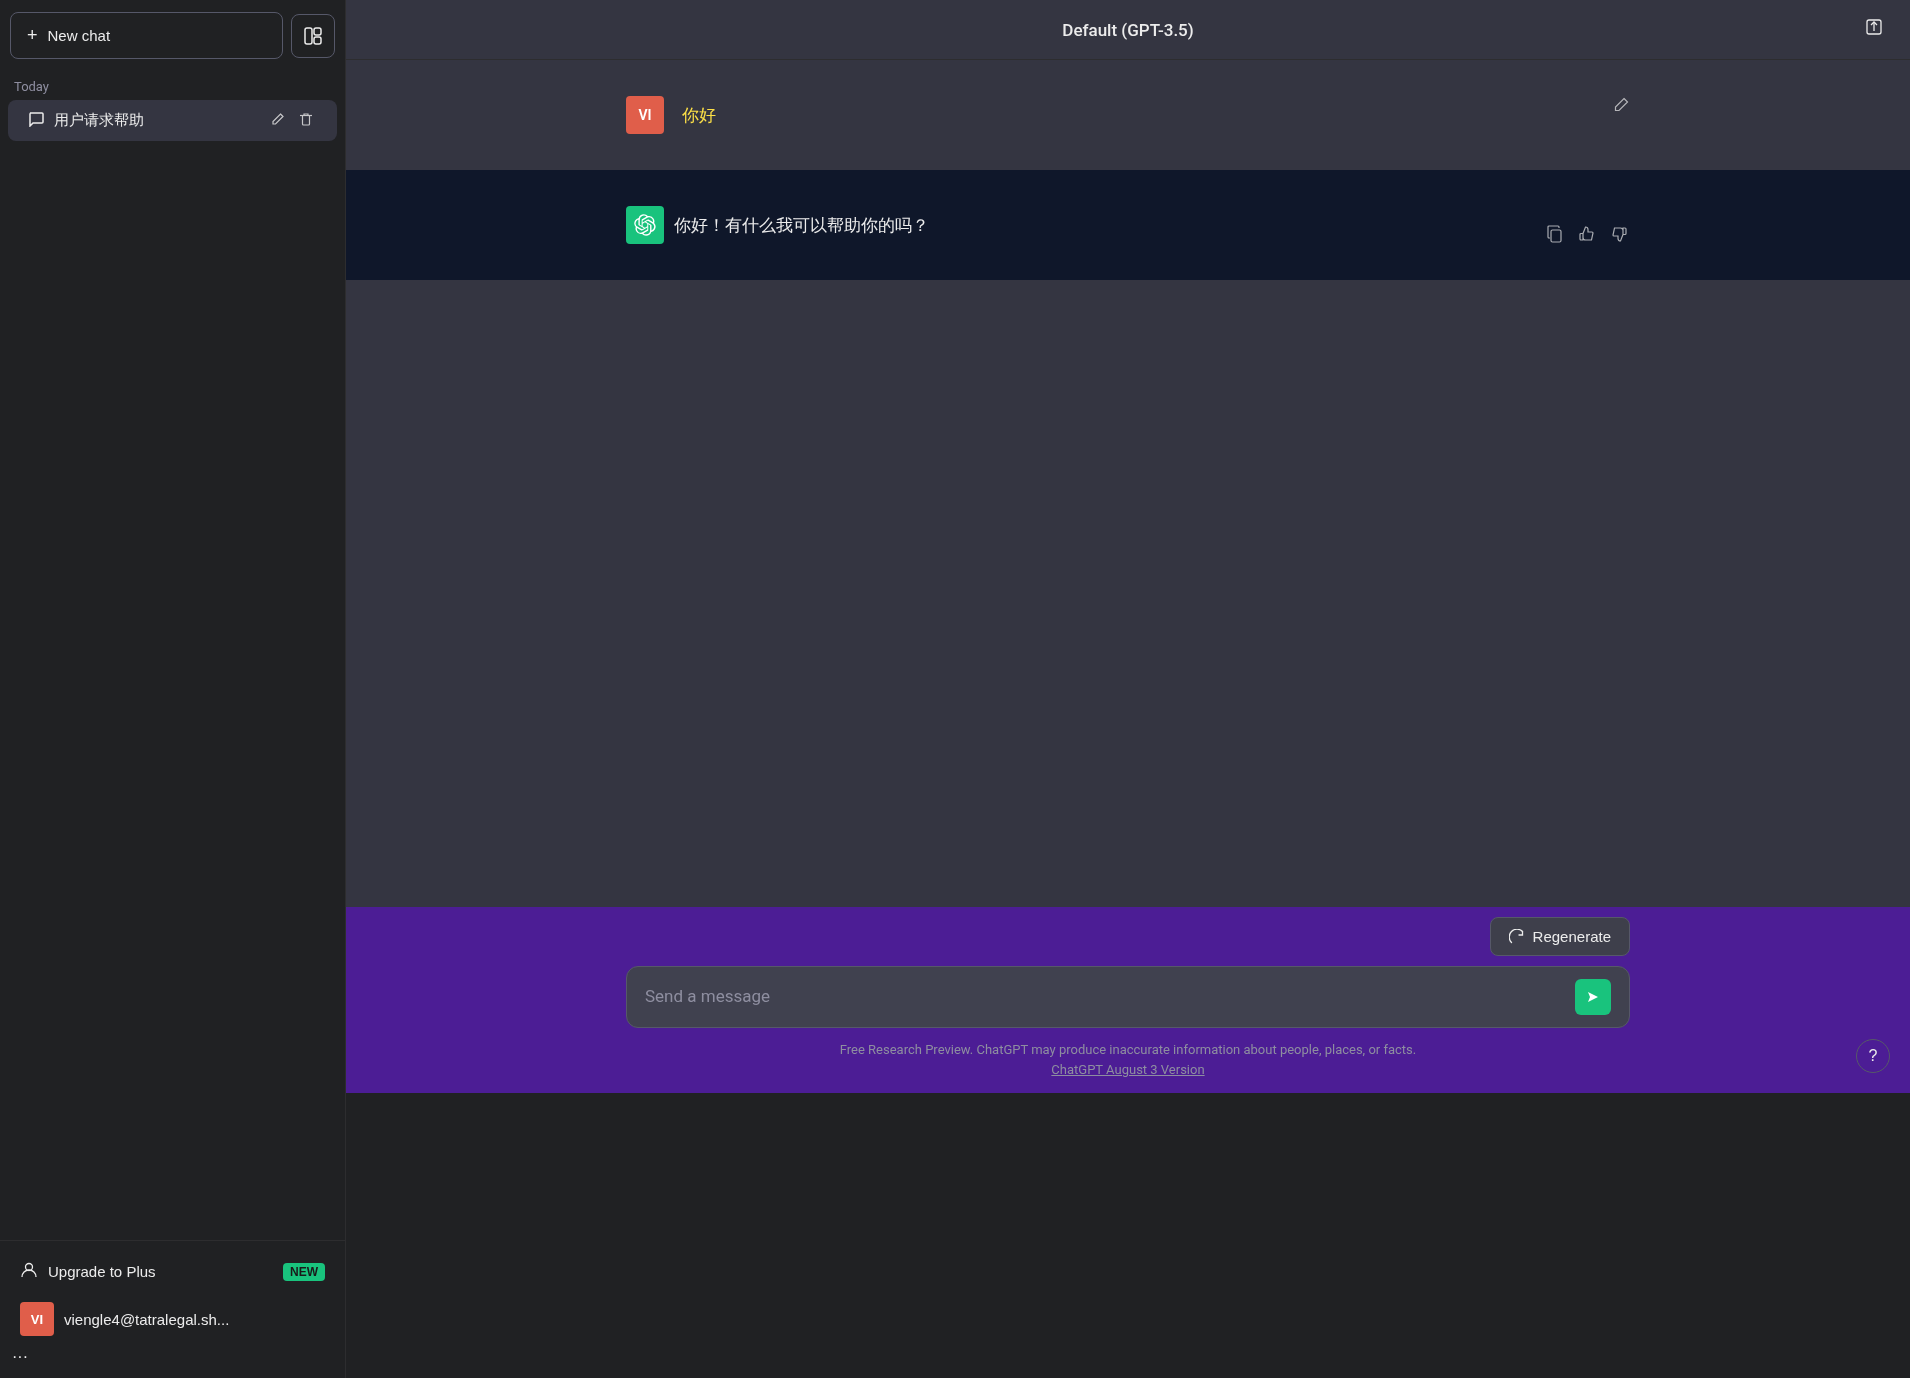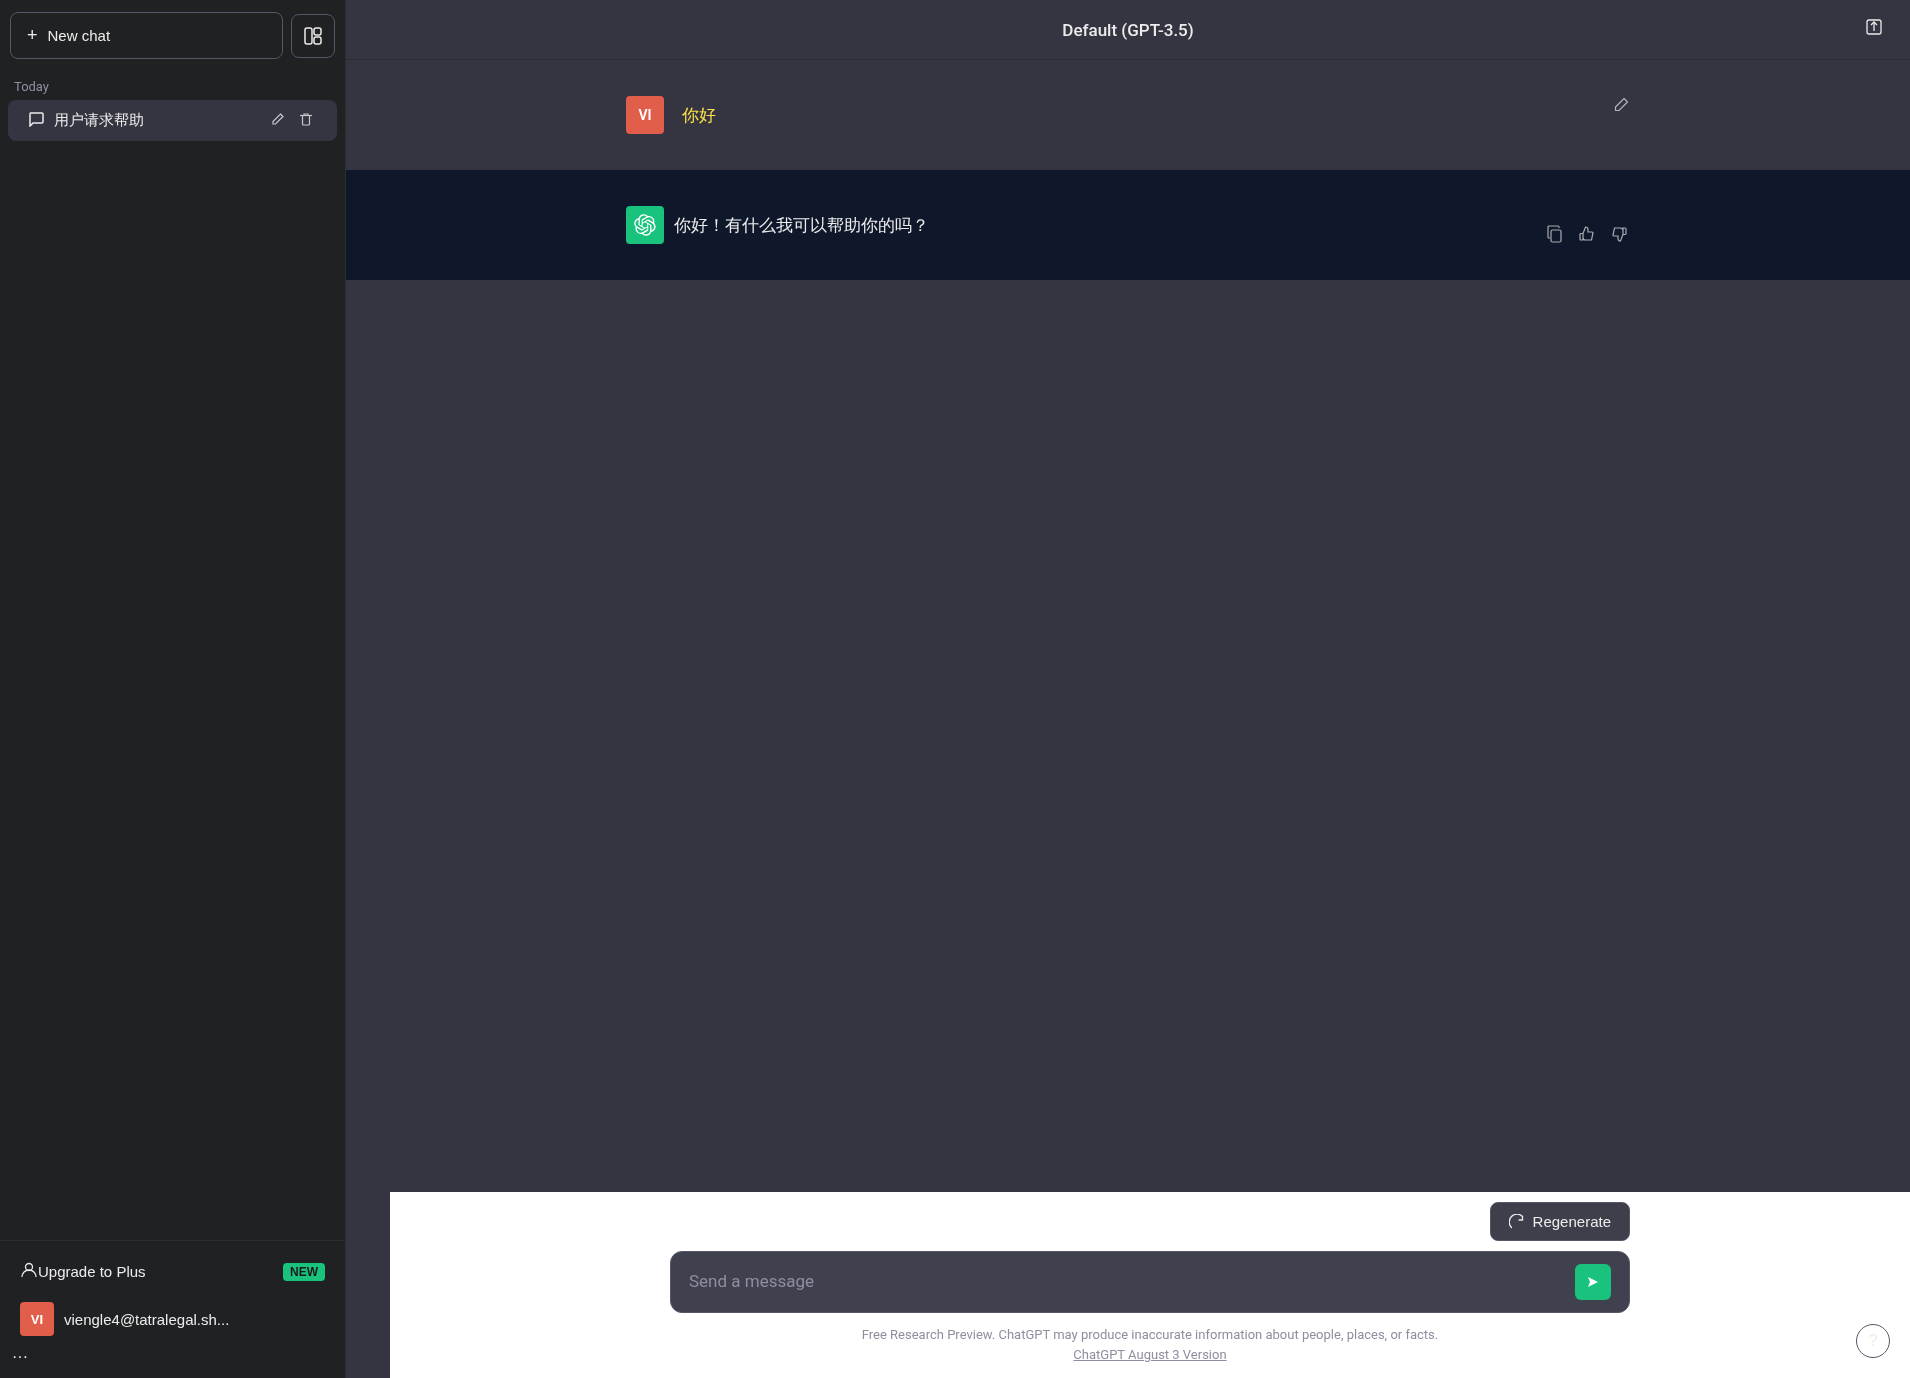--- a/index.html
+++ b/index.html
@@ -119,20 +119,21 @@
     }
 
     .sidebar-bottom {
       border-top: 1px solid #2d2d2f;
       padding: 10px 8px;
     }
 
     .upgrade-btn {
       display: flex;
       align-items: center;
+      gap: 10px;
       padding: 10px 12px;
       border-radius: 8px;
       cursor: pointer;
       width: 100%;
       background: transparent;
       border: none;
       color: #ececec;
       font-size: 15px;
     }
 
@@ -190,21 +191,21 @@
       font-size: 16px;
       padding: 2px 4px;
     }
 
     
     .main {
       flex: 1;
       display: flex;
       flex-direction: column;
       background: #343541;
-      height: 1378px;
+      height: 1093px;
       position: relative;
     }
 
     .main-header {
       height: 60px;
       display: flex;
       align-items: center;
       justify-content: center;
       padding: 0 20px;
       position: relative;
@@ -330,22 +331,21 @@
       cursor: pointer;
       font-size: 18px;
       opacity: 0.7;
       padding: 2px;
     }
 
     
     .bottom-area {
       padding: 10px 280px 0 280px;
       flex-shrink: 0;
-      background: #ffffff;
-      margin-left: 44px;
+      background: #4c1d95;
     }
 
     .regenerate-btn {
       display: flex;
       align-items: center;
       justify-content: flex-end;
       padding-bottom: 10px;
     }
 
     .regen-button {

